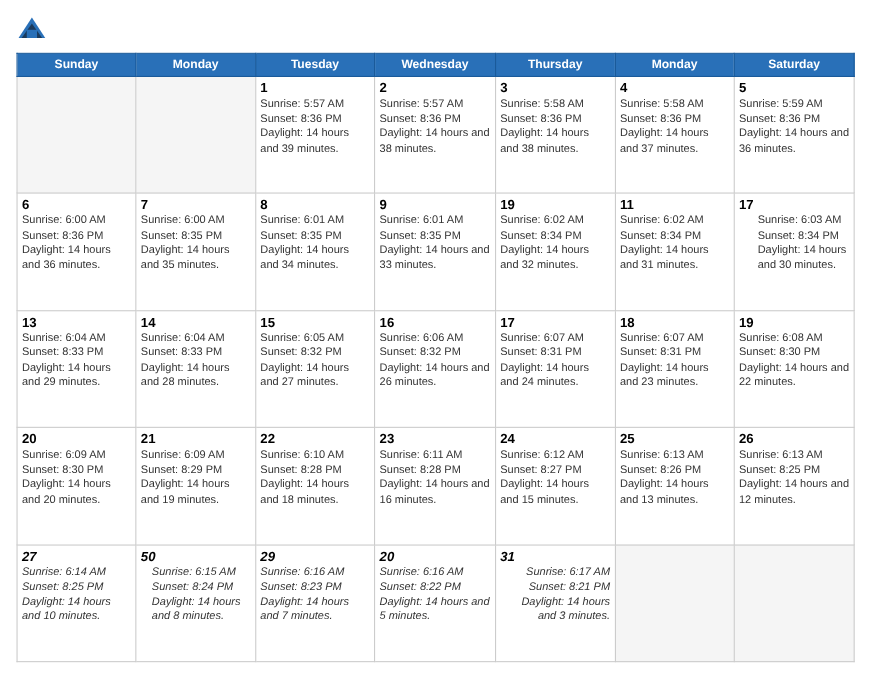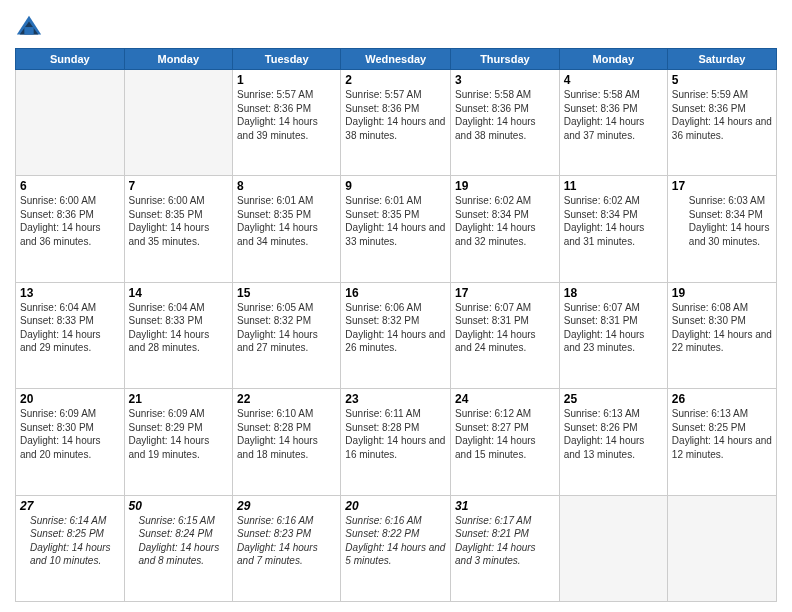--- a/index.html
+++ b/index.html
@@ -296,21 +296,21 @@
           <td>
             <span class="day-num">26</span>
             <div class="day-detail" style="white-space: pre-line;">Sunrise: 6:13 AM
 Sunset: 8:25 PM
 Daylight: 14 hours and 12 minutes.</div>
           </td>
         </tr>
         <tr class="last-row">
           <td>
             <span class="day-num">27</span>
-            <div class="day-detail" style="white-space: pre-line; margin-left: 10px;">Sunrise: 6:14 AM
+            <div class="day-detail" style="white-space: pre-line;">Sunrise: 6:14 AM
 Sunset: 8:25 PM
 Daylight: 14 hours and 10 minutes.</div>
           </td>
           <td>
             <span class="day-num">50</span>
             <div class="day-detail" style="white-space: pre-line; margin-left: 10px;">Sunrise: 6:15 AM
 Sunset: 8:24 PM
 Daylight: 14 hours and 8 minutes.</div>
           </td>
           <td>
@@ -320,21 +320,21 @@
 Daylight: 14 hours and 7 minutes.</div>
           </td>
           <td>
             <span class="day-num">20</span>
             <div class="day-detail" style="white-space: pre-line;">Sunrise: 6:16 AM
 Sunset: 8:22 PM
 Daylight: 14 hours and 5 minutes.</div>
           </td>
           <td>
             <span class="day-num">31</span>
-            <div class="day-detail" style="white-space: pre-line;">Sunrise: 6:17 AM
+            <div class="day-detail" style="white-space: pre-line; text-align: right;">Sunrise: 6:17 AM
 Sunset: 8:21 PM
 Daylight: 14 hours and 3 minutes.</div>
           </td>
           <td class="empty"></td>
           <td class="empty"></td>
         </tr>
       </tbody>
   </table>
 </div>
 

